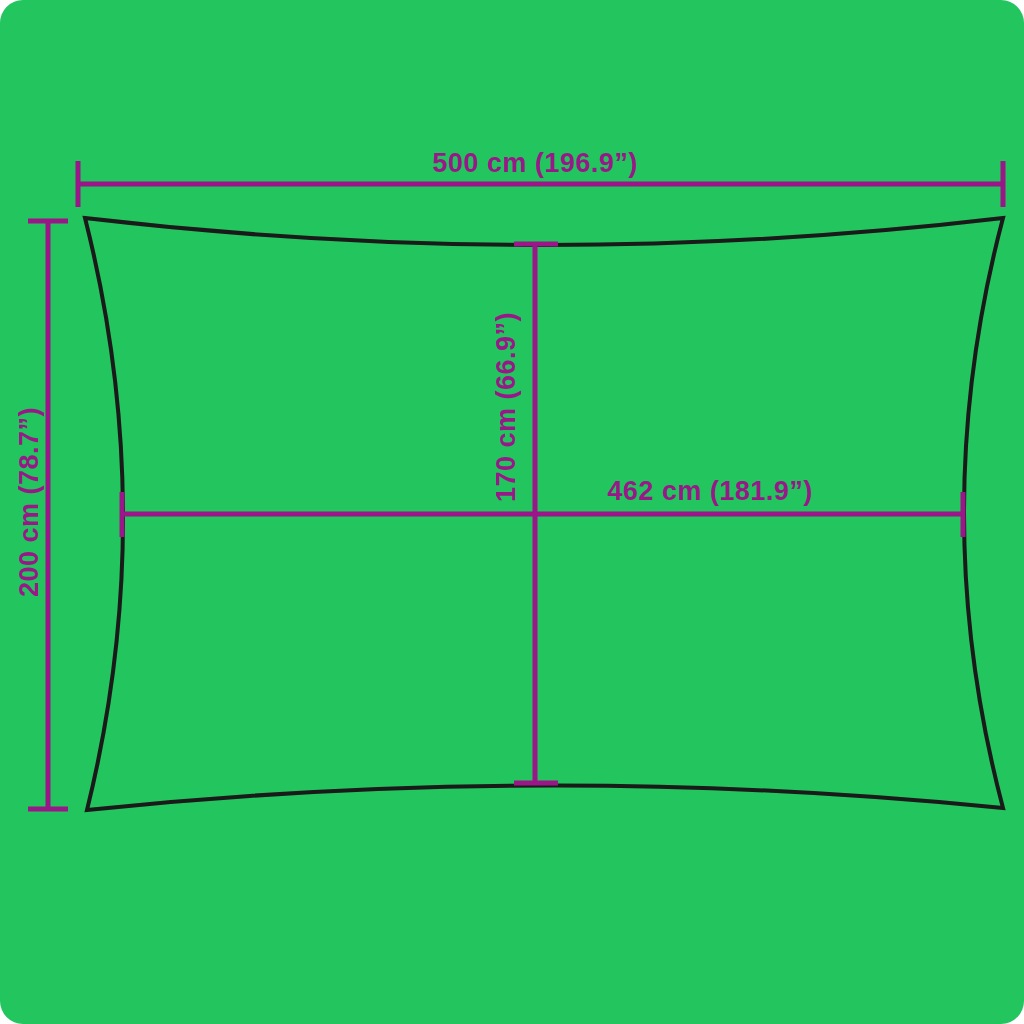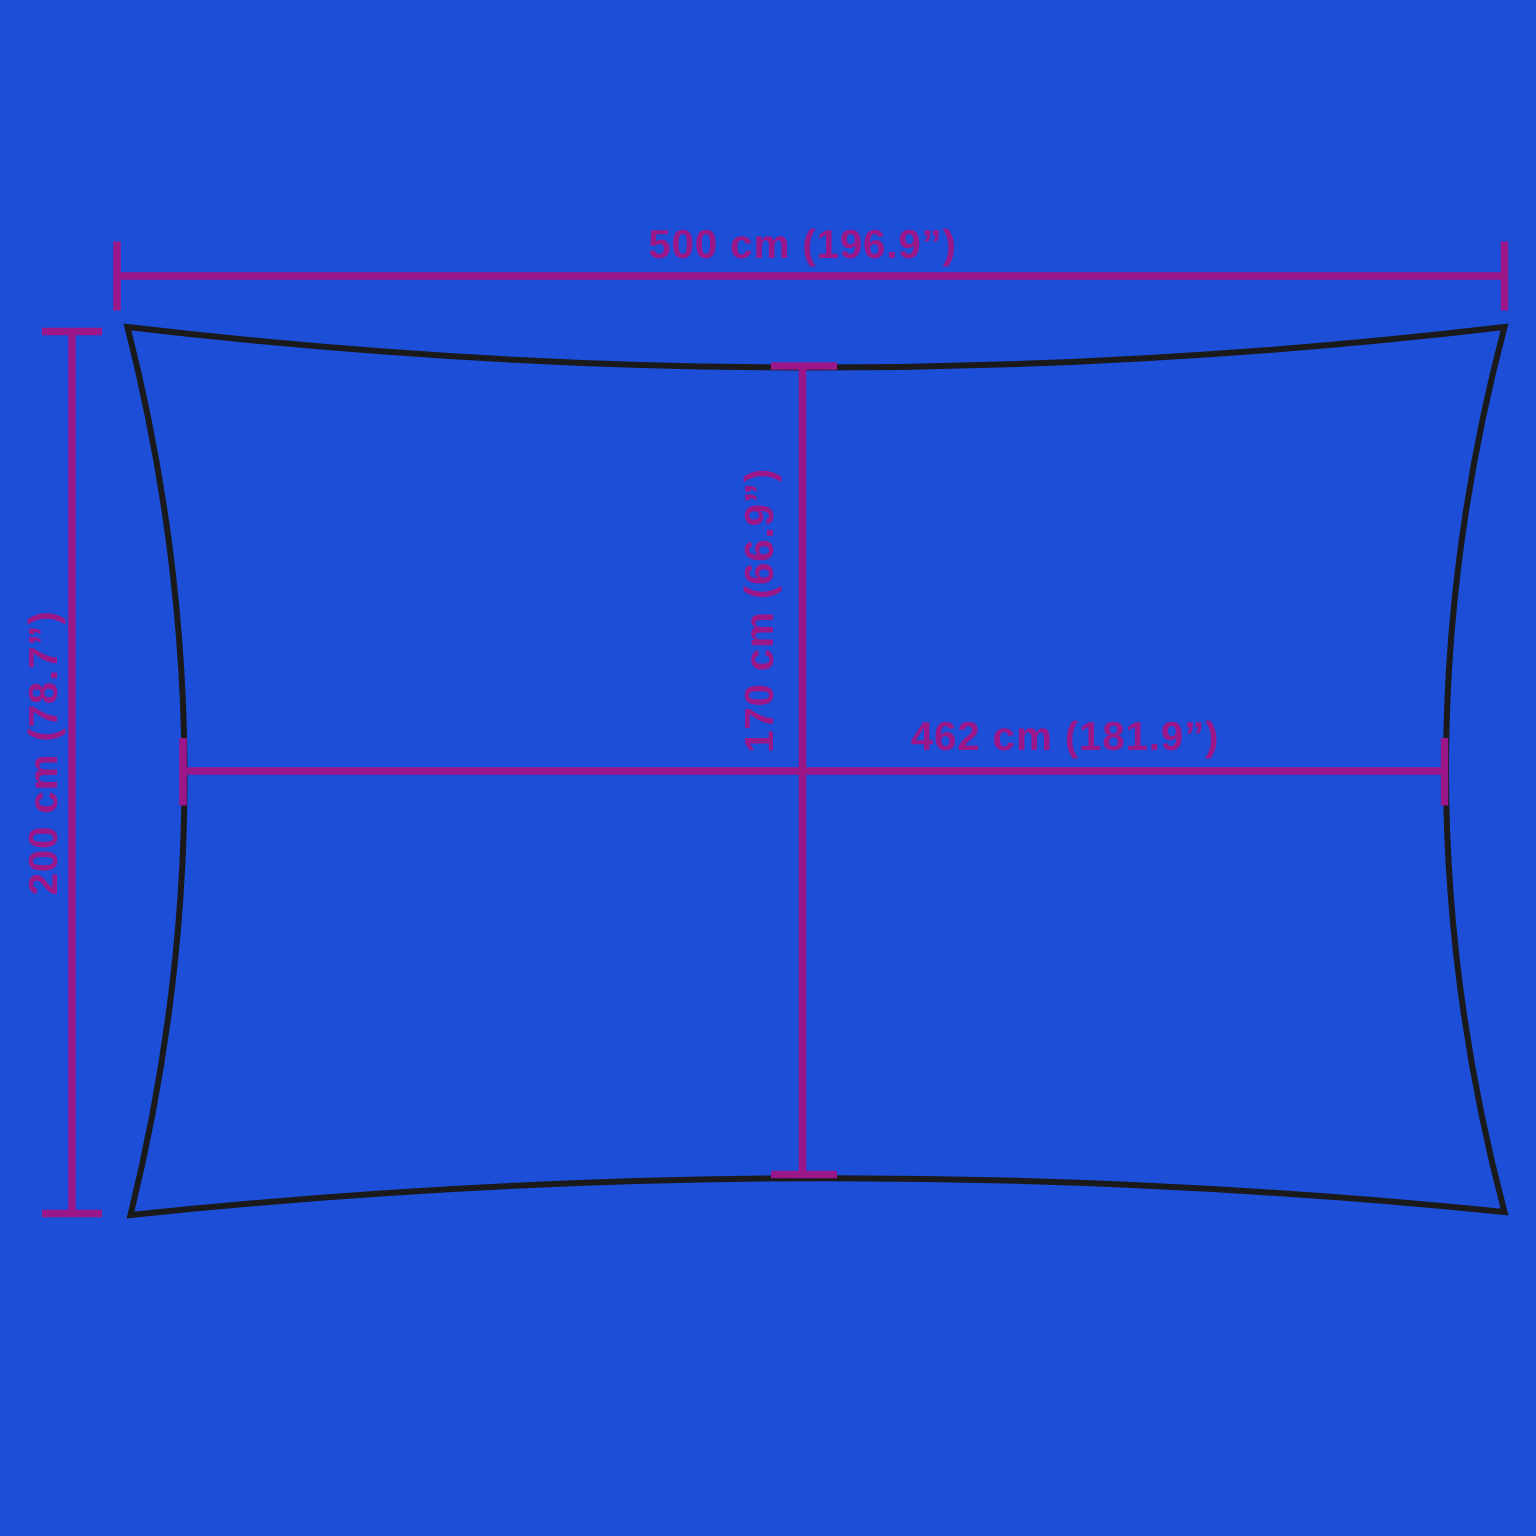--- a/index.html
+++ b/index.html
@@ -4,23 +4,24 @@
 <style>
   html, body {
     margin: 0;
     padding: 0;
     background: #ffffff;
   }
   .canvas {
     position: relative;
     width: 1024px;
     height: 1024px;
-    background: #1d4ed8;
+    background: #22c55e;
     overflow: hidden;
     font-family: "Liberation Sans", sans-serif;
+    border-radius: 23px;
   }
   svg {
     display: block;
   }
   .sail {
     fill: none;
     stroke: #1a1a1a;
     stroke-width: 4;
     stroke-linejoin: miter;
   }

